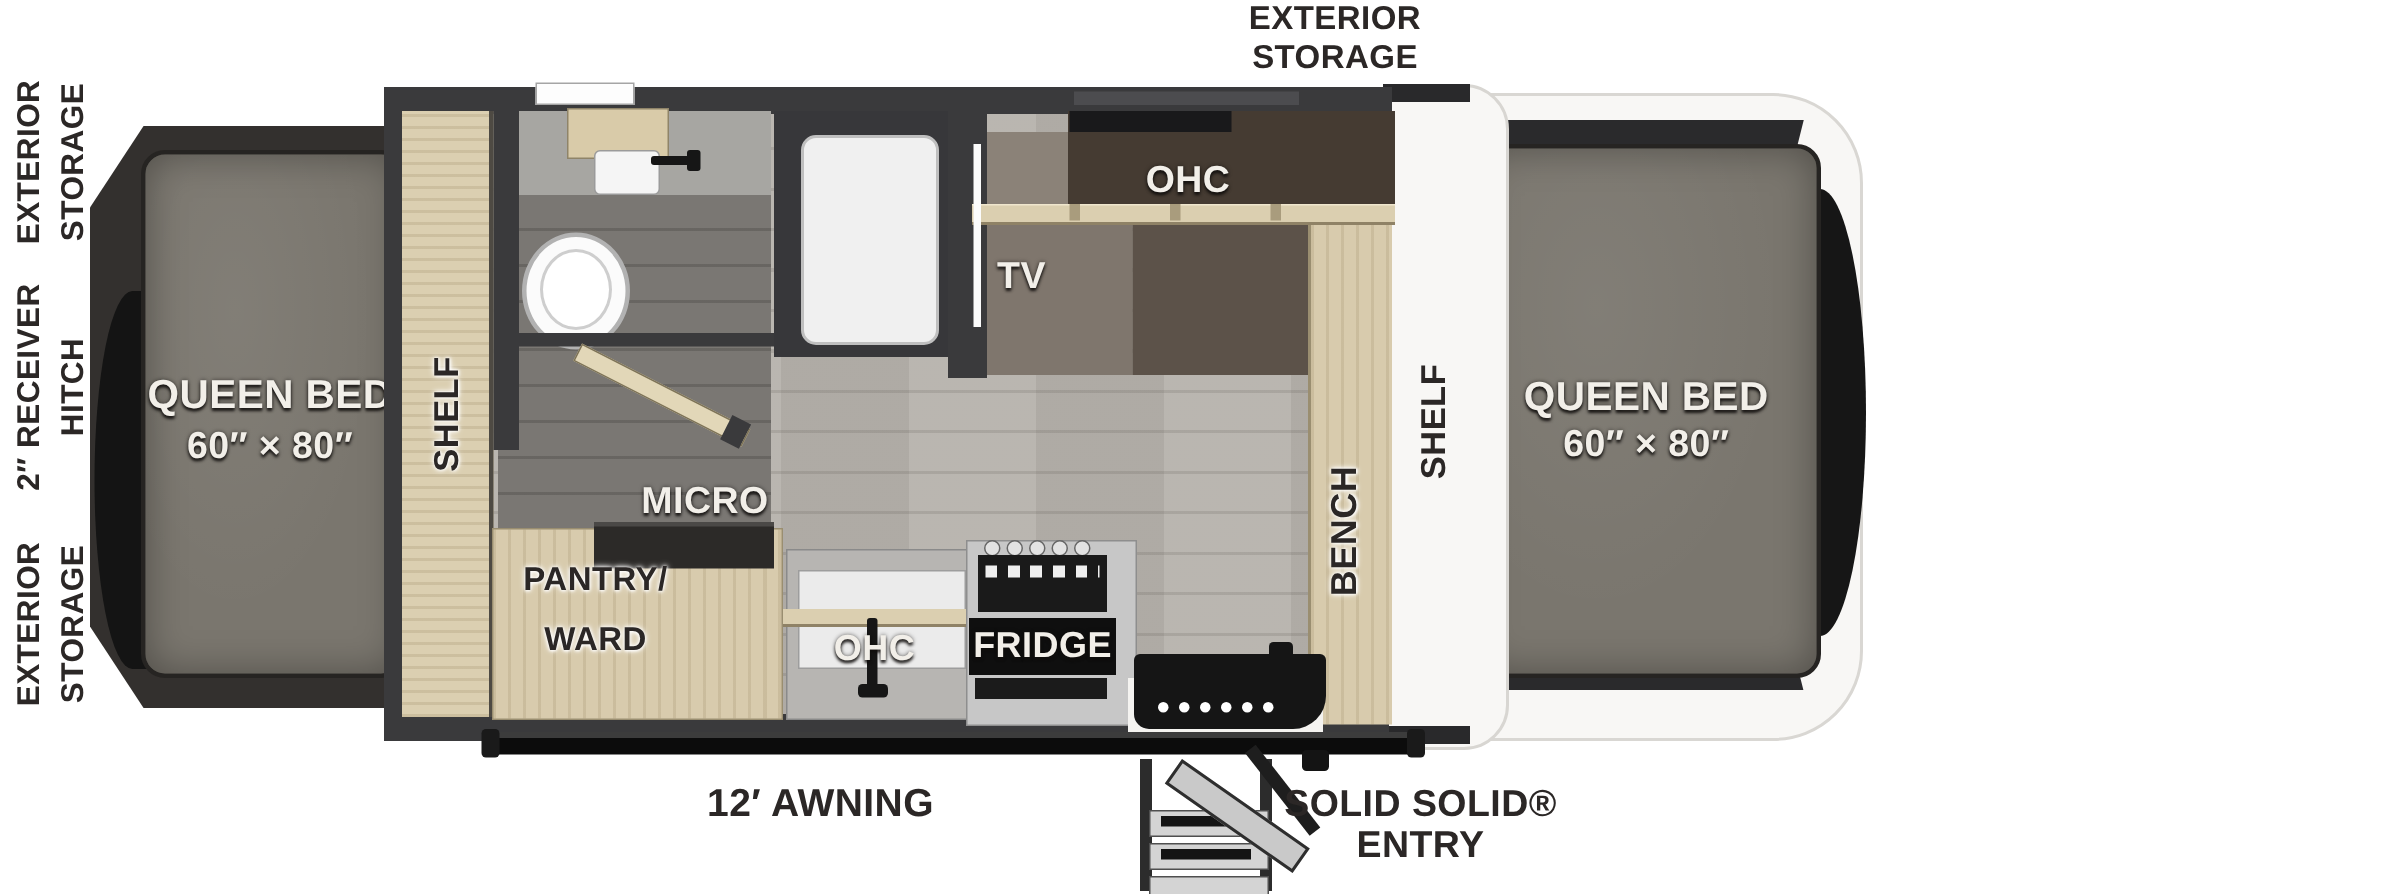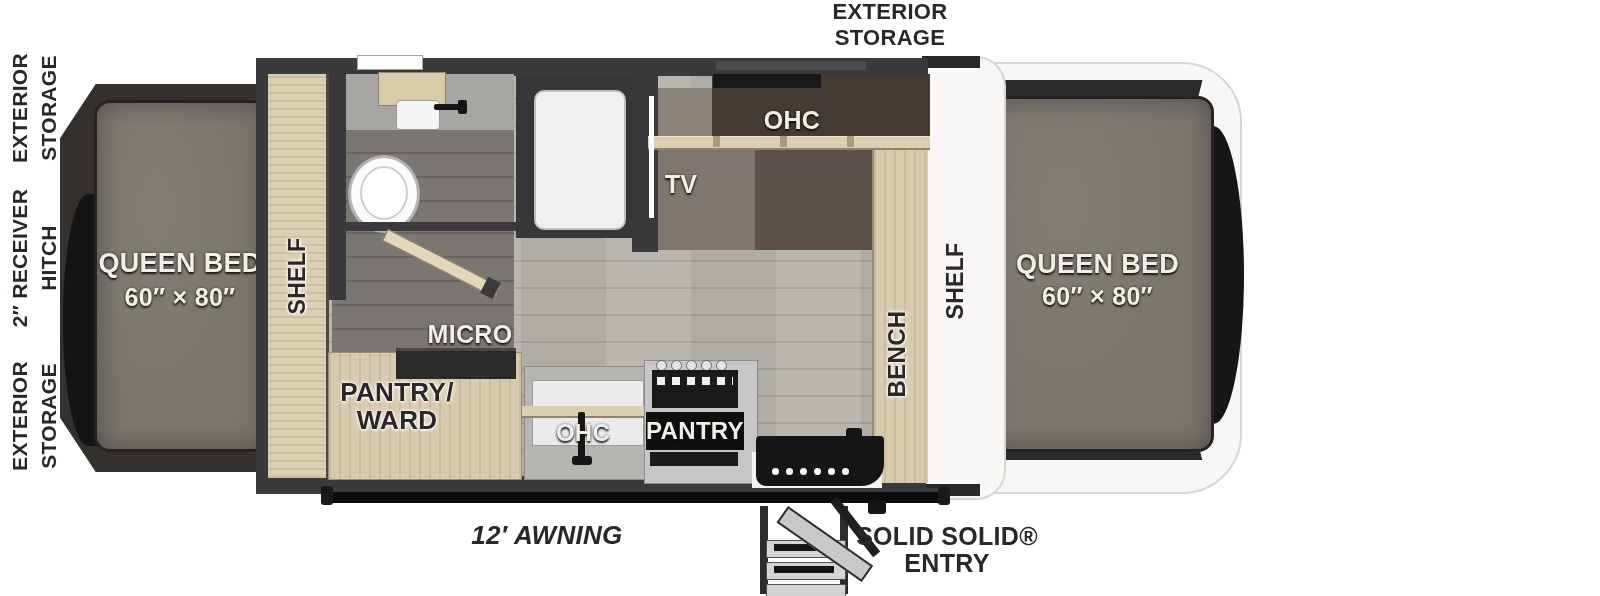--- a/index.html
+++ b/index.html
@@ -116,40 +116,40 @@
   <div class="abs" style="left:649px;top:96px;width:5px;height:122px;background:#fcfcfc;"></div>
 
   <div class="abs lbl lbl-white" style="left:752px;top:106px;width:80px;height:28px;font-size:25px;">OHC</div>
   <div class="abs lbl lbl-white" style="left:659px;top:171px;width:44px;height:26px;font-size:25px;">TV</div>
   <div class="abs lbl lbl-glow rot" style="left:837px;top:341px;width:120px;height:26px;font-size:24px;">BENCH</div>
   <div class="abs lbl lbl-dark rot" style="left:900px;top:269px;width:110px;height:24px;font-size:23px;">SHELF</div>
 
   <div class="abs wood-tan-v" style="left:328px;top:352px;width:192px;height:126px;border:1px solid #9a8e70;"></div>
   <div class="abs" style="left:396px;top:348px;width:120px;height:28px;background:#2c2a28;border-top:3px solid #4a4846;"></div>
   <div class="abs lbl lbl-white" style="left:408px;top:320px;width:124px;height:28px;font-size:25px;">MICRO</div>
-  <div class="abs lbl lbl-glow" style="left:317px;top:377px;width:160px;height:58px;font-size:26px;line-height:28px;">PANTRY/ WARD</div>
+  <div class="abs lbl lbl-glow" style="left:317px;top:377px;width:160px;height:58px;font-size:22px;line-height:40px;">PANTRY/ WARD</div>
 
   <div class="abs" style="left:524px;top:366px;width:126px;height:112px;background:#b7b5b2;border:1px solid #8a8a8a;"></div>
   <div class="abs" style="left:532px;top:380px;width:110px;height:64px;background:#ebebeb;border:1px solid #9d9d9d;"></div>
   <div class="abs" style="left:522px;top:406px;width:130px;height:10px;background:#dbcfb0;border-bottom:2px solid #8f8266;"></div>
   <div class="abs" style="left:578px;top:412px;width:7px;height:50px;background:#161616;border-radius:2px;"></div>
   <div class="abs" style="left:572px;top:456px;width:20px;height:9px;background:#161616;border-radius:3px;"></div>
   <div class="abs lbl lbl-white" style="left:543px;top:420px;width:80px;height:26px;font-size:24px;">OHC</div>
 
   <div class="abs" style="left:644px;top:360px;width:112px;height:122px;background:#c7c7c7;border:1px solid #8e8e8e;"></div>
   <div class="abs knob" style="left:656px;top:360px;width:9px;height:9px;"></div>
   <div class="abs knob" style="left:671px;top:360px;width:9px;height:9px;"></div>
   <div class="abs knob" style="left:686px;top:360px;width:9px;height:9px;"></div>
   <div class="abs knob" style="left:701px;top:360px;width:9px;height:9px;"></div>
   <div class="abs knob" style="left:716px;top:360px;width:9px;height:9px;"></div>
   <div class="abs" style="left:652px;top:370px;width:86px;height:38px;background:#1a1a1a;"></div>
   <div class="abs" style="left:657px;top:377px;width:76px;height:8px;
               background:repeating-linear-gradient(90deg,#efefef 0 8px,#1a1a1a 8px 15px);"></div>
   <div class="abs" style="left:646px;top:412px;width:98px;height:38px;background:#0f0f0f;"></div>
-  <div class="abs lbl lbl-white" style="left:646px;top:418px;width:98px;height:26px;font-size:24px;">PANTRY</div>
+  <div class="abs lbl lbl-white" style="left:646px;top:418px;width:98px;height:26px;font-size:24px;">FRIDGE</div>
   <div class="abs" style="left:650px;top:452px;width:88px;height:14px;background:#1b1b1b;"></div>
 
   <div class="abs" style="left:752px;top:452px;width:130px;height:40px;background:#f4f3f0;"></div>
   <div class="abs" style="left:756px;top:436px;width:128px;height:50px;background:#151515;border-radius:4px 4px 22px 10px;"></div>
   <div class="abs" style="left:846px;top:428px;width:16px;height:12px;background:#151515;border-radius:3px 3px 0 0;"></div>
   <div class="abs dot" style="left:772px;top:468px;width:7px;height:7px;"></div>
   <div class="abs dot" style="left:786px;top:468px;width:7px;height:7px;"></div>
   <div class="abs dot" style="left:800px;top:468px;width:7px;height:7px;"></div>
   <div class="abs dot" style="left:814px;top:468px;width:7px;height:7px;"></div>
   <div class="abs dot" style="left:828px;top:468px;width:7px;height:7px;"></div>
@@ -172,16 +172,16 @@
               transform:rotate(35deg);transform-origin:left top;"></div>
   <div class="abs" style="left:830px;top:502px;width:9px;height:70px;background:#1e1e1e;
               transform:rotate(-38deg);transform-origin:top left;"></div>
 
   <div class="abs lbl lbl-dark" style="left:815px;top:0px;width:150px;height:50px;font-size:22px;line-height:26px;">EXTERIOR STORAGE</div>
 
   <div class="abs lbl lbl-dark rot" style="left:-41px;top:76px;width:150px;height:64px;font-size:21px;line-height:29px;">EXTERIOR STORAGE</div>
   <div class="abs lbl lbl-dark rot" style="left:-41px;top:226px;width:150px;height:64px;font-size:21px;line-height:29px;">2″ RECEIVER HITCH</div>
   <div class="abs lbl lbl-dark rot" style="left:-41px;top:384px;width:150px;height:64px;font-size:21px;line-height:29px;">EXTERIOR STORAGE</div>
 
-  <div class="abs lbl lbl-dark" style="left:447px;top:521px;width:200px;height:30px;font-size:26px;font-style:italic;">12′ AWNING</div>
+  <div class="abs lbl lbl-dark" style="left:447px;top:521px;width:200px;height:30px;font-size:26px;">12′ AWNING</div>
   <div class="abs lbl lbl-dark" style="left:842px;top:522px;width:210px;height:56px;font-size:25px;line-height:27px;">SOLID SOLID® ENTRY</div>
 
 </div>
 
 </body></html>

